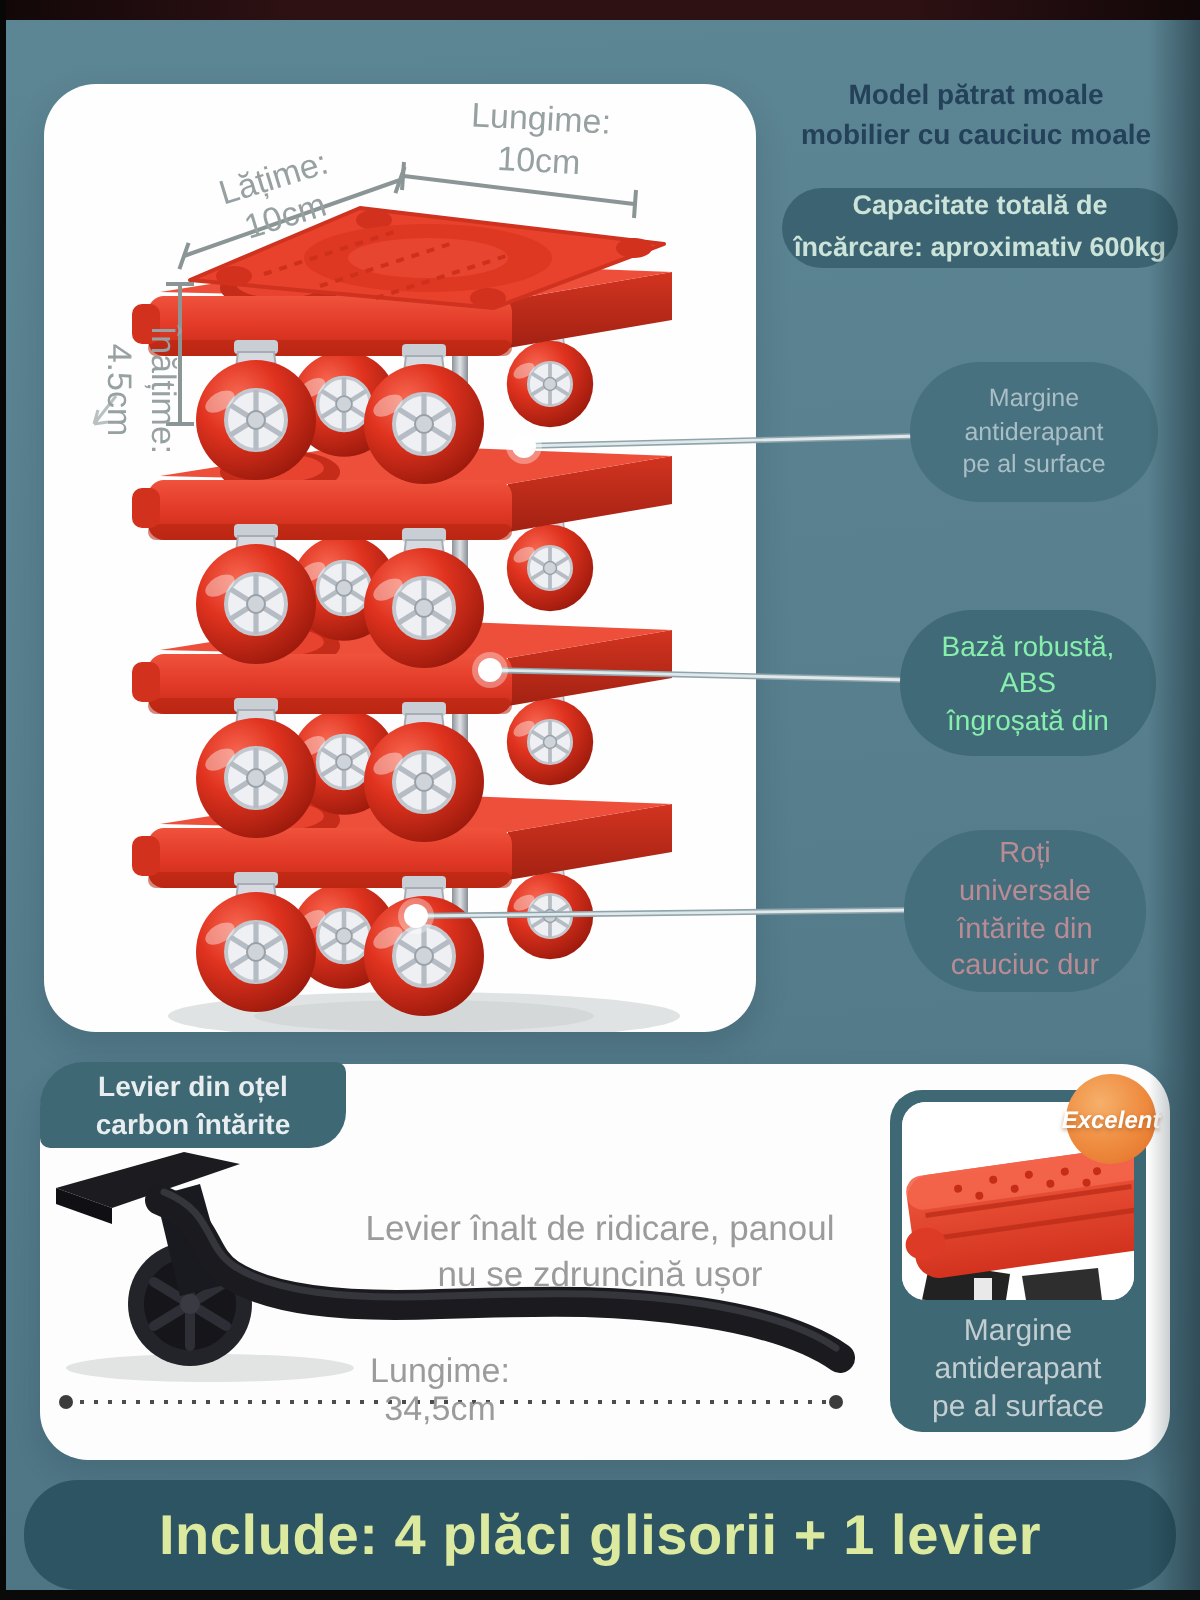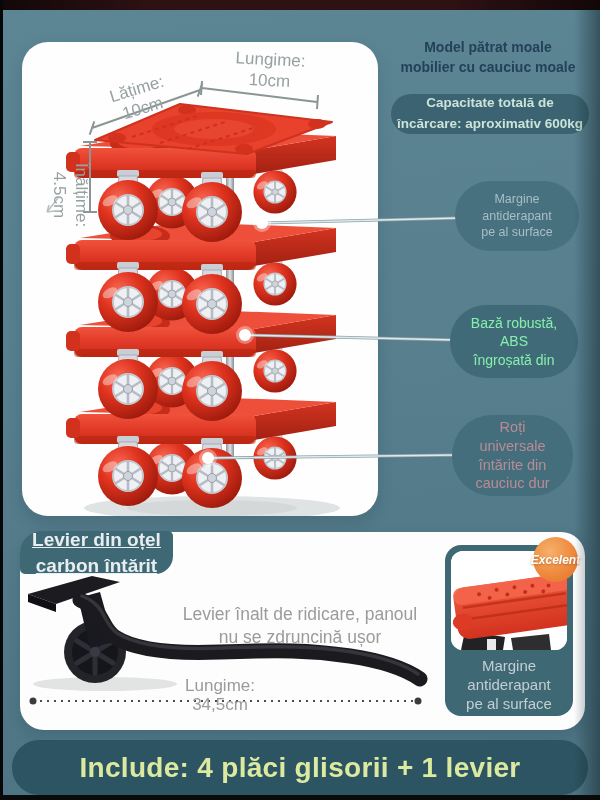--- a/index.html
+++ b/index.html
@@ -46,21 +46,21 @@
   #inaltime-label{left:92px;top:140px;width:110px;height:44px;font-size:17px;line-height:22px;
     transform:rotate(90deg);transform-origin:top left;}
 
   #annotation-overlay{left:0;top:0;width:600px;height:800px;z-index:3;pointer-events:none;}
 
   
   #lever-card{left:20px;top:532px;width:565px;height:198px;background:#fdfdfd;
     border-radius:24px;z-index:1;box-shadow:0 6px 14px rgba(25,45,55,.16);}
   #lever-badge{left:0;top:-1px;width:153px;height:43px;background:#3e6874;
     border-radius:22px 5px 18px 5px;display:flex;flex-direction:column;justify-content:center;
-    text-align:center;font-size:19px;font-weight:600;line-height:1.35;color:#e8eef0;z-index:5;text-decoration:underline;}
+    text-align:center;font-size:14px;font-weight:600;line-height:1.35;color:#e8eef0;z-index:5;}
   #lever-art{left:0;top:0;width:565px;height:198px;z-index:2;}
   .feature{left:95px;width:370px;text-align:center;font-size:17.5px;font-weight:500;
     line-height:1.32;color:#9b9b9b;z-index:3;}
   #feature-support{top:25px;}
   #feature-lift{top:71px;}
   #lever-length{left:120px;top:144px;width:160px;text-align:center;font-size:17px;
     font-weight:500;line-height:19px;color:#9b9b9b;z-index:4;}
 
   #thumb-panel{left:425px;top:13px;width:128px;height:171px;background:#3e6874;
     border-radius:16px;z-index:3;}
@@ -226,21 +226,21 @@
       <path d="M62,64 C87,74 82,91 97,101 C117,114 152,118 202,116 C262,114 292,114 332,120 C368,126 388,135 398,142" stroke="#3c3c44" stroke-width="3.5" stroke-linecap="round" fill="none" opacity="0.8"></path>
       <g>
         <path d="M13,169 H398" stroke="#4c4c4c" stroke-width="2" stroke-dasharray="2 5" fill="none"></path>
         <circle cx="13" cy="169" r="3.5" fill="#3c3c3c"></circle>
         <circle cx="398" cy="169" r="3.5" fill="#3c3c3c"></circle>
       </g>
     </svg>
 
     <div id="lever-badge" class="abs">
       <span class="line">Levier din oțel</span>
-      <span class="line">carbon întărit</span>
+      <span class="line">carbon întărite</span>
     </div>
 
     <div id="feature-lift" class="abs feature">
       <span class="line">Levier înalt de ridicare, panoul</span>
       <span class="line">nu se zdruncină ușor</span>
     </div>
     <div id="lever-length" class="abs">
       <span class="line">Lungime:</span>
       <span class="line">34,5cm</span>
     </div>

